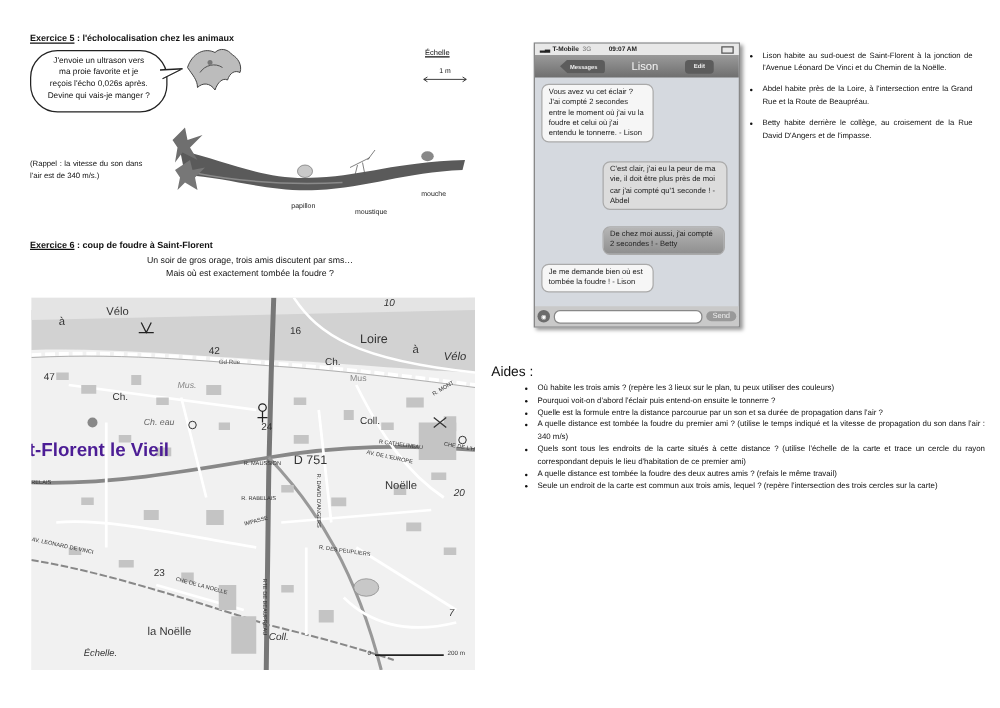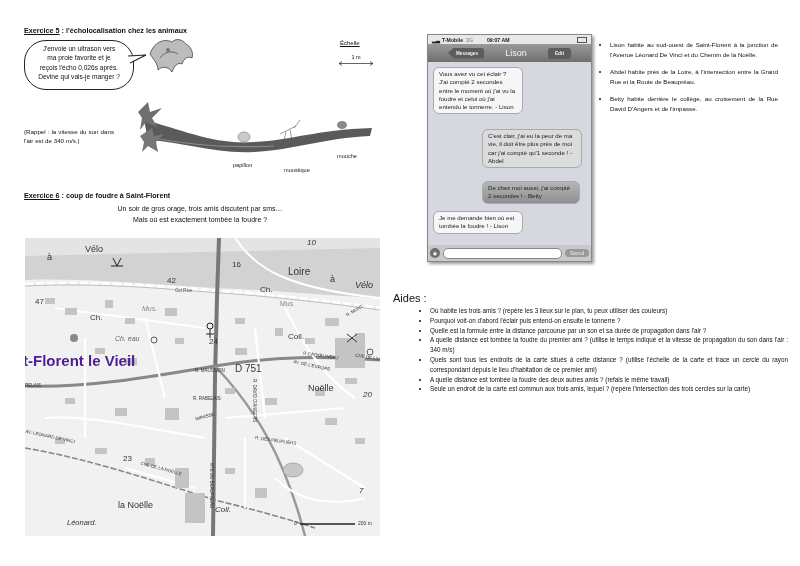--- a/index.html
+++ b/index.html
@@ -214,21 +214,21 @@
   <span class="mlabel" style="left:268px;top:125px;font-size:4.5px;transform:rotate(12deg);">AV. DE L'EUROPE</span>
   <span class="mlabel" style="left:170px;top:130px;font-size:4.5px;">R. MAUSSION</span>
   <span class="mlabel" style="left:168px;top:158px;font-size:4.5px;">R. RABELAIS</span>
   <span class="mlabel" style="left:170px;top:176px;font-size:4.5px;transform:rotate(-15deg);">IMPASSE</span>
   <span class="mlabel" style="left:208px;top:160px;font-size:4.5px;transform:rotate(90deg);">R. DAVID D'ANGERS</span>
   <span class="mlabel" style="left:230px;top:200px;font-size:4.5px;transform:rotate(8deg);">R. DES PEUPLIERS</span>
   <span class="mlabel" style="left:0px;top:196px;font-size:4.5px;transform:rotate(12deg);">AV. LEONARD DE VINCI</span>
   <span class="mlabel" style="left:115px;top:228px;font-size:4.5px;transform:rotate(15deg);">CHE DE LA NOELLE</span>
   <span class="mlabel" style="left:164px;top:245px;font-size:4.5px;transform:rotate(90deg);">RTE DE BEAUPREAU</span>
   <span class="mlabel" style="left:66px;top:262px;font-size:9px;margin-left:27px;">la Noëlle</span>
-  <span class="mlabel" style="left:42px;top:280px;font-style:italic;font-size:7.5px;">Léonard.</span>
+  <span class="mlabel" style="left:42px;top:280px;font-style:italic;font-size:7.5px;">Échelle.</span>
   <span class="mlabel" style="left:0px;top:145px;font-size:4.5px;">RELAIS</span>
   <span class="mlabel" style="left:269px;top:282px;font-size:5px;">0</span>
   <span class="mlabel" style="left:333px;top:282px;font-size:5px;">200 m</span>
 </div>
 
 <div class="abs phone">
   <div class="statusbar">
     <span style="margin-right:2px;">▂▃</span>
     <span>T-Mobile</span>
     <span style="margin-left:3px;color:#777;font-weight:normal;">3G</span>

